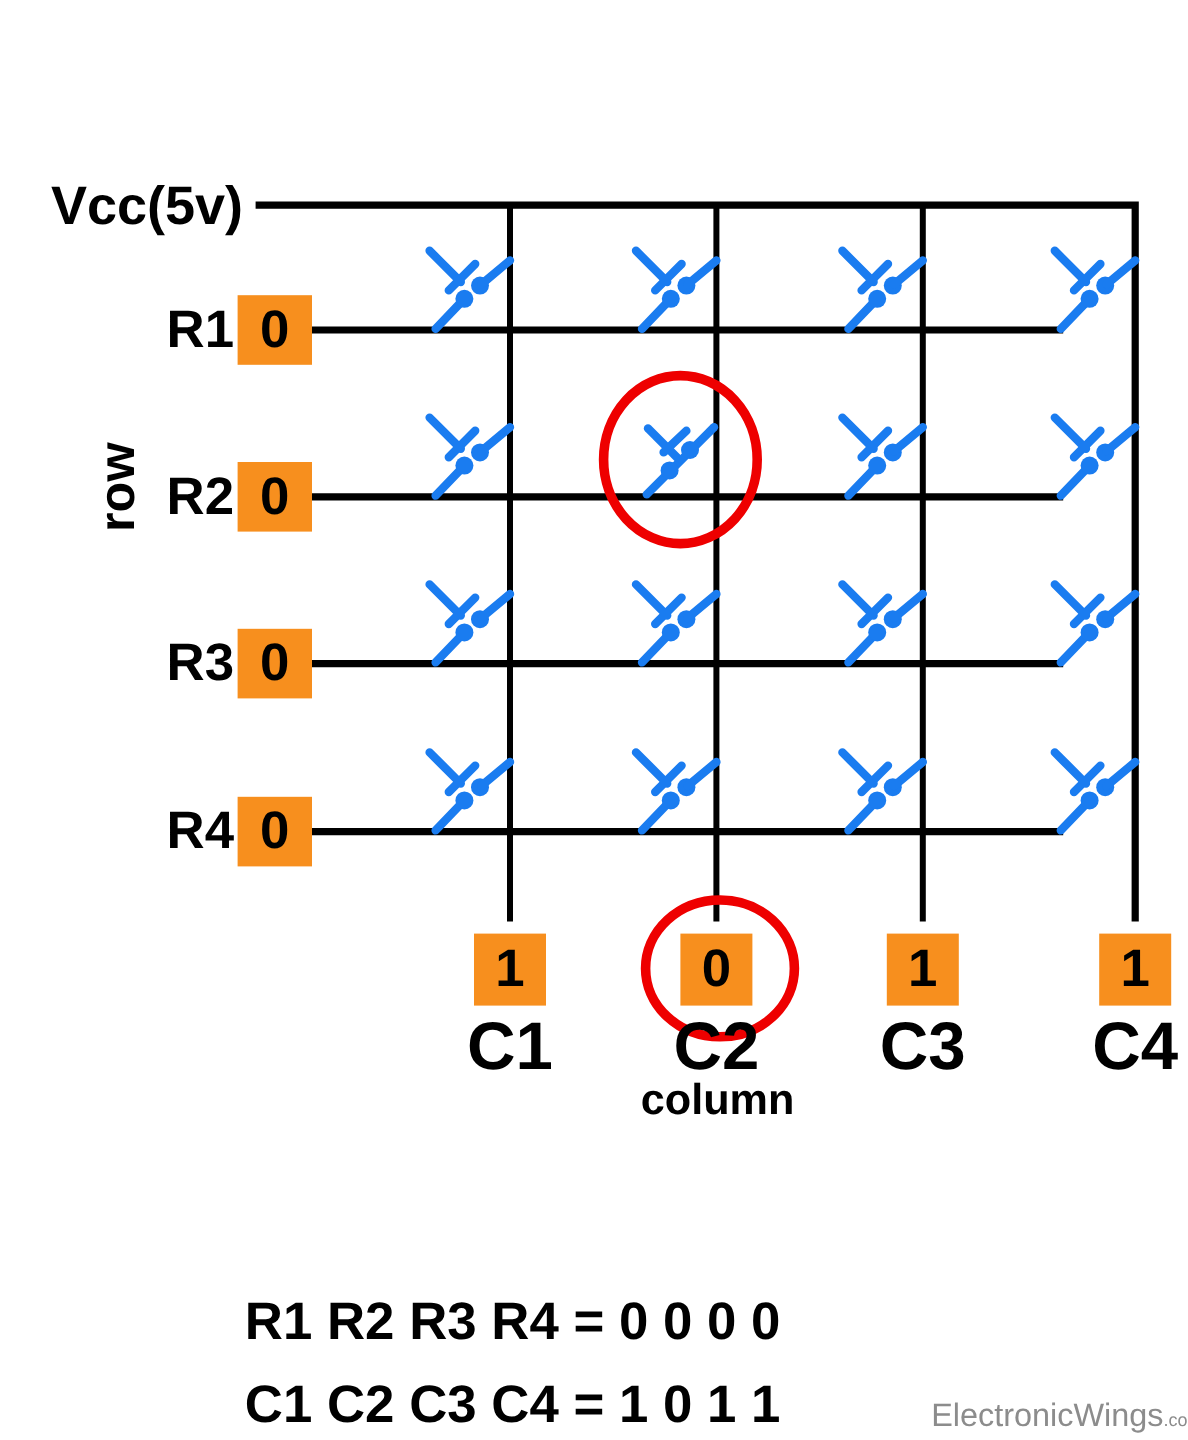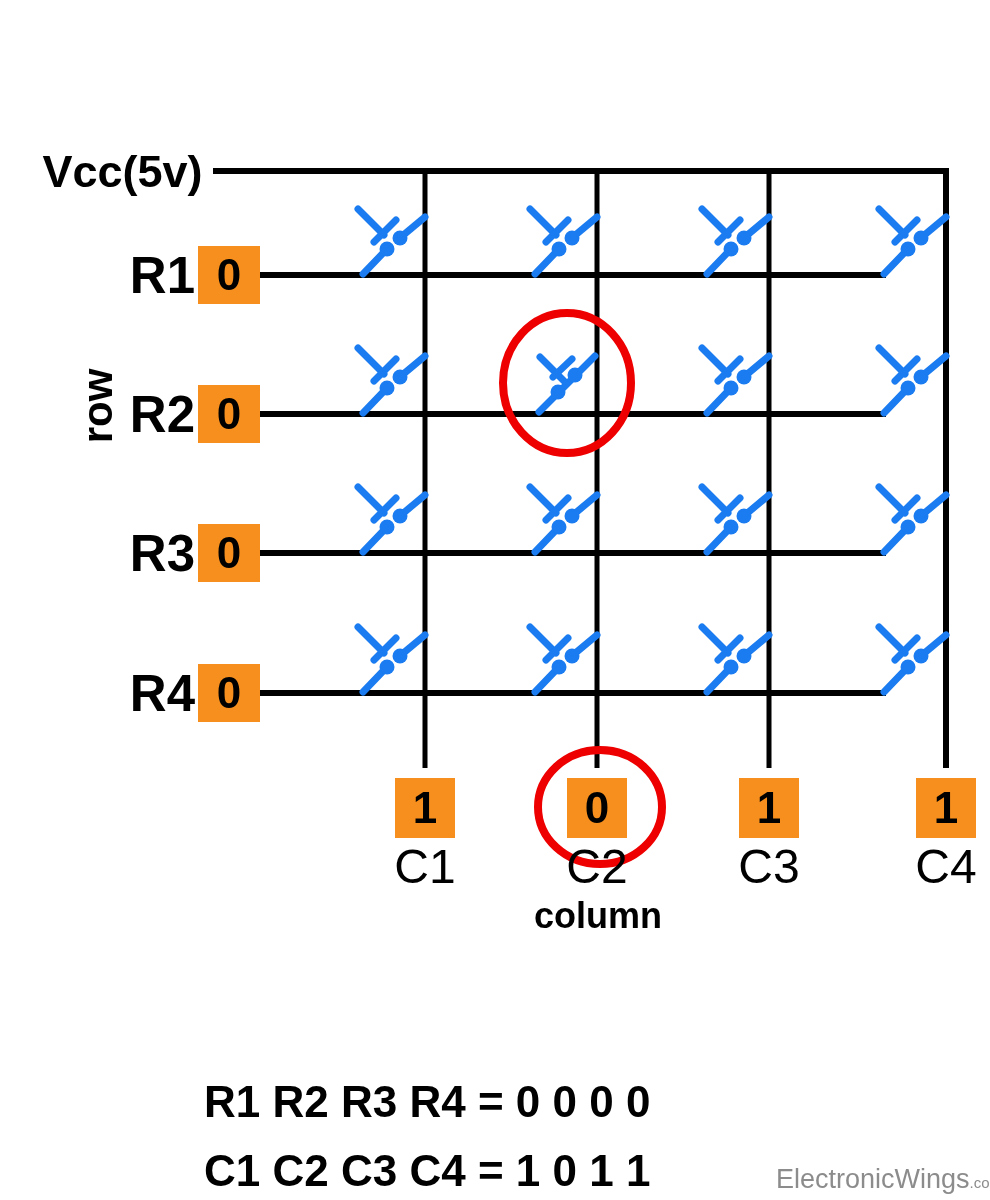--- a/index.html
+++ b/index.html
@@ -33,34 +33,34 @@
     left:598px;top:895px;transform:translateX(-50%);
     font-size:36px;font-weight:bold;
   }
 
   .row-pin{
     position:absolute;left:0;width:260px;height:58px;
     top:calc(var(--y) - 29px);
     display:flex;justify-content:flex-end;align-items:center;gap:3px;
   }
   .row-pin .pin-name{
-    font-size:51px;font-weight:bold;line-height:1;
+    font-size:44px;font-weight:bold;line-height:1;
   }
   .pin-box{
     width:62px;height:58px;background:var(--orange);
     display:flex;align-items:center;justify-content:center;
     font-size:44px;font-weight:bold;line-height:1;flex:0 0 auto;
   }
   .col-pin{
     position:absolute;top:778px;left:calc(var(--x) - 50px);width:100px;
     display:flex;flex-direction:column;align-items:center;
   }
   .col-pin .pin-box{width:60px;height:60px;}
   .col-pin .pin-cname{
-    margin-top:3px;font-size:48px;font-weight:normal;line-height:1.1;
+    margin-top:3px;font-size:56px;font-weight:bold;line-height:1.1;
   }
 
   .eq{
     left:204px;font-size:44px;font-weight:bold;line-height:1.1;white-space:pre;text-align:right;
   }
   .eq.eq-rows{top:1078px;}
   .eq.eq-cols{top:1147px;}
 
   .watermark{
     left:776px;top:1164px;white-space:nowrap;color:var(--wm);

